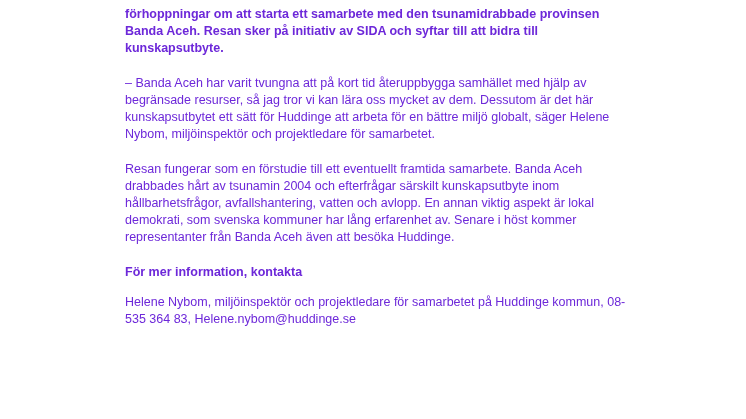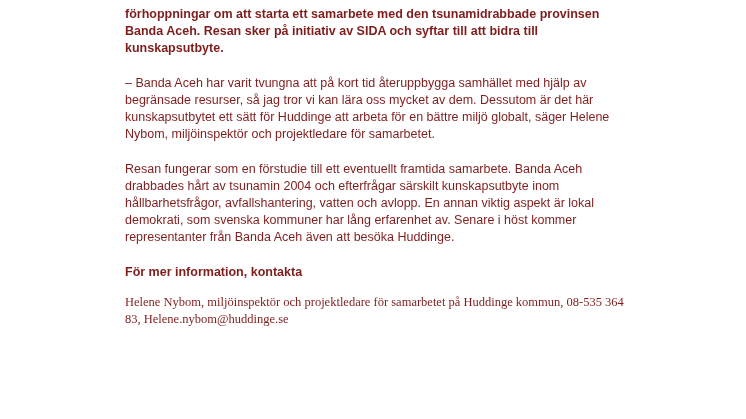--- a/index.html
+++ b/index.html
@@ -18,39 +18,38 @@
     position: relative;
     width: 746px;
     height: 419px;
     background: #ffffff;
   }
   .doc-body {
     position: absolute;
     left: 125px;
     top: 6px;
     width: 508px;
-    color: #7f1d1d;
+    color: #6d28d9;
     font-size: 12.5px;
     line-height: 17px;
   }
   .block {
     margin: 0 0 18px 0;
     white-space: normal;
   }
   .block.lead {
     font-weight: bold;
   }
   .block.heading {
     font-weight: bold;
     margin-bottom: 13px;
   }
   .block.contact {
     margin-top: 0;
     margin-bottom: 0;
-    font-family: Liberation Serif, serif;
   }
 </style>
 </head>
 <body>
 
 <div class="page">
   <div class="doc-body">
     <p class="block lead">förhoppningar om att starta ett samarbete med den tsunamidrabbade provinsen Banda Aceh. Resan sker på initiativ av SIDA och syftar till att bidra till kunskapsutbyte.</p>
     <p class="block body">– Banda Aceh har varit tvungna att på kort tid återuppbygga samhället med hjälp av begränsade resurser, så jag tror vi kan lära oss mycket av dem. Dessutom är det här kunskapsutbytet ett sätt för Huddinge att arbeta för en bättre miljö globalt, säger Helene Nybom, miljöinspektör och projektledare för samarbetet.</p>
     <p class="block body">Resan fungerar som en förstudie till ett eventuellt framtida samarbete. Banda Aceh drabbades hårt av tsunamin 2004 och efterfrågar särskilt kunskapsutbyte inom hållbarhetsfrågor, avfallshantering, vatten och avlopp. En annan viktig aspekt är lokal demokrati, som svenska kommuner har lång erfarenhet av. Senare i höst kommer representanter från Banda Aceh även att besöka Huddinge.</p>

